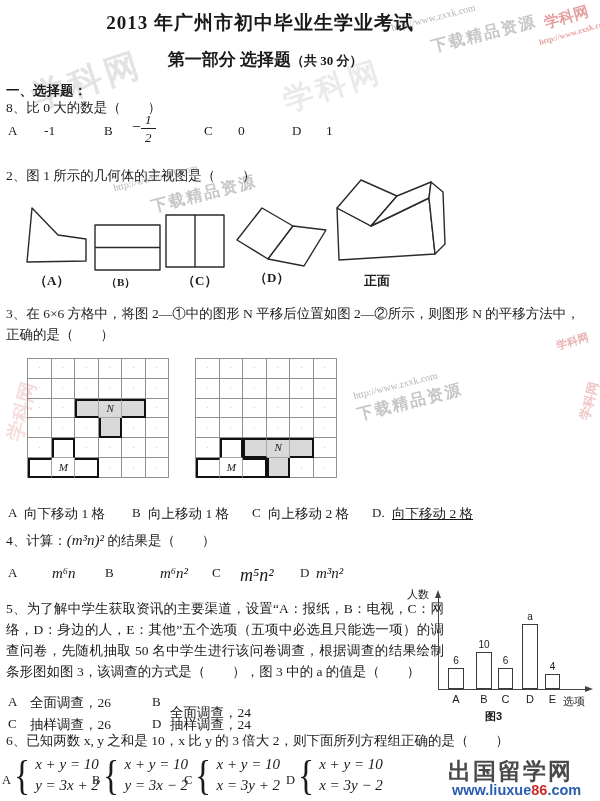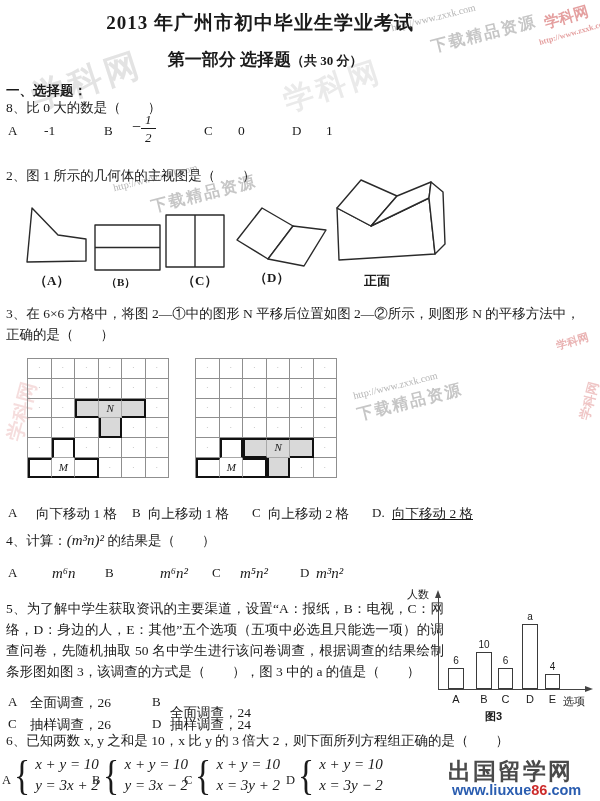--- a/index.html
+++ b/index.html
@@ -218,39 +218,39 @@
     <div class="scell" style="left: 23.5px; top: 79.32px; width: 23.5px; height: 19.83px; background: rgb(255, 255, 255); border-width: 2px 2px 1px; border-style: solid; border-color: rgb(17, 17, 17) rgb(17, 17, 17) rgb(168, 168, 168);"></div>
     <div class="scell" style="left: 0px; top: 99.15px; width: 23.5px; height: 19.83px; background: rgb(255, 255, 255); border-width: 2px 1px 2px 2px; border-style: solid; border-color: rgb(17, 17, 17) rgb(168, 168, 168) rgb(17, 17, 17) rgb(17, 17, 17);"></div>
     <div class="scell" style="left: 23.5px; top: 99.15px; width: 23.5px; height: 19.83px; background: rgb(255, 255, 255); border-top: none; border-left: none; border-bottom: 2px solid rgb(17, 17, 17); border-right: 1px solid rgb(168, 168, 168);"></div>
     <div class="scell" style="left: 47px; top: 99.15px; width: 23.5px; height: 19.83px; background: rgb(255, 255, 255); border-top: 2px solid rgb(17, 17, 17); border-left: none; border-bottom: 2px solid rgb(17, 17, 17); border-right: 2px solid rgb(17, 17, 17);"></div>
     <span class="glabel" style="left: 82.25px; top: 89.235px;">N</span>
     <span class="glabel" style="left: 35.25px; top: 109.065px;">M</span>
   </div>
 
 <div>
   <span class="abs optlabel" style="left:8px;top:505px;">A</span>
-  <span class="abs optval" style="left:24px;top:505px;margin-left:12px;">向下移动 1 格</span>
+  <span class="abs optval" style="left:24px;top:505px;">向下移动 1 格</span>
   <span class="abs optlabel" style="left:132px;top:505px;">B</span>
   <span class="abs optval" style="left:148px;top:505px;">向上移动 1 格</span>
   <span class="abs optlabel" style="left:252px;top:505px;">C</span>
   <span class="abs optval" style="left:268px;top:505px;">向上移动 2 格</span>
   <span class="abs optlabel" style="left:372px;top:505px;">D.</span>
   <span class="abs optval" style="left:392px;top:505px;text-decoration:underline;">向下移动 2 格</span>
 </div>
 
 <div class="abs qtext" style="left:6px;top:530px;">
   <span>4、计算：</span><span class="math" style="font-size:15px;">(m³n)²</span><span> 的结果是（　　）</span>
 </div>
 <div>
   <span class="abs optlabel" style="left:8px;top:565px;">A</span>
   <span class="abs optval math" style="left:52px;top:565px;font-size:15px;">m⁶n</span>
   <span class="abs optlabel" style="left:105px;top:565px;">B</span>
   <span class="abs optval math" style="left:160px;top:565px;font-size:15px;">m⁶n²</span>
   <span class="abs optlabel" style="left:212px;top:565px;">C</span>
-  <span class="abs optval math" style="left:240px;top:565px;font-size:15px;">m⁵n²</span>
+  <span class="abs optval math" style="left:240px;top:565px;font-size:18px;">m⁵n²</span>
   <span class="abs optlabel" style="left:300px;top:565px;">D</span>
   <span class="abs optval math" style="left:316px;top:565px;font-size:15px;">m³n²</span>
 </div>
 
 <div class="abs qtext" style="left:6px;top:598px;width:438px;text-align:justify;">5、为了解中学生获取资讯的主要渠道，设置“A：报纸，B：电视，C：网络，D：身边的人，E：其他”五个选项（五项中必选且只能选一项）的调查问卷，先随机抽取 50 名中学生进行该问卷调查，根据调查的结果绘制条形图如图 3，该调查的方式是（　　），图 3 中的 a 的值是（　　）</div>
 <div>
   <span class="abs optlabel" style="left:8px;top:694px;">A</span>
   <span class="abs optval" style="left:30px;top:694px;">全面调查，26</span>
   <span class="abs optlabel" style="left:152px;top:694px;">B</span>
   <span class="abs optval" style="left:170px;top:694px;margin-top:10px;">全面调查，24</span>

